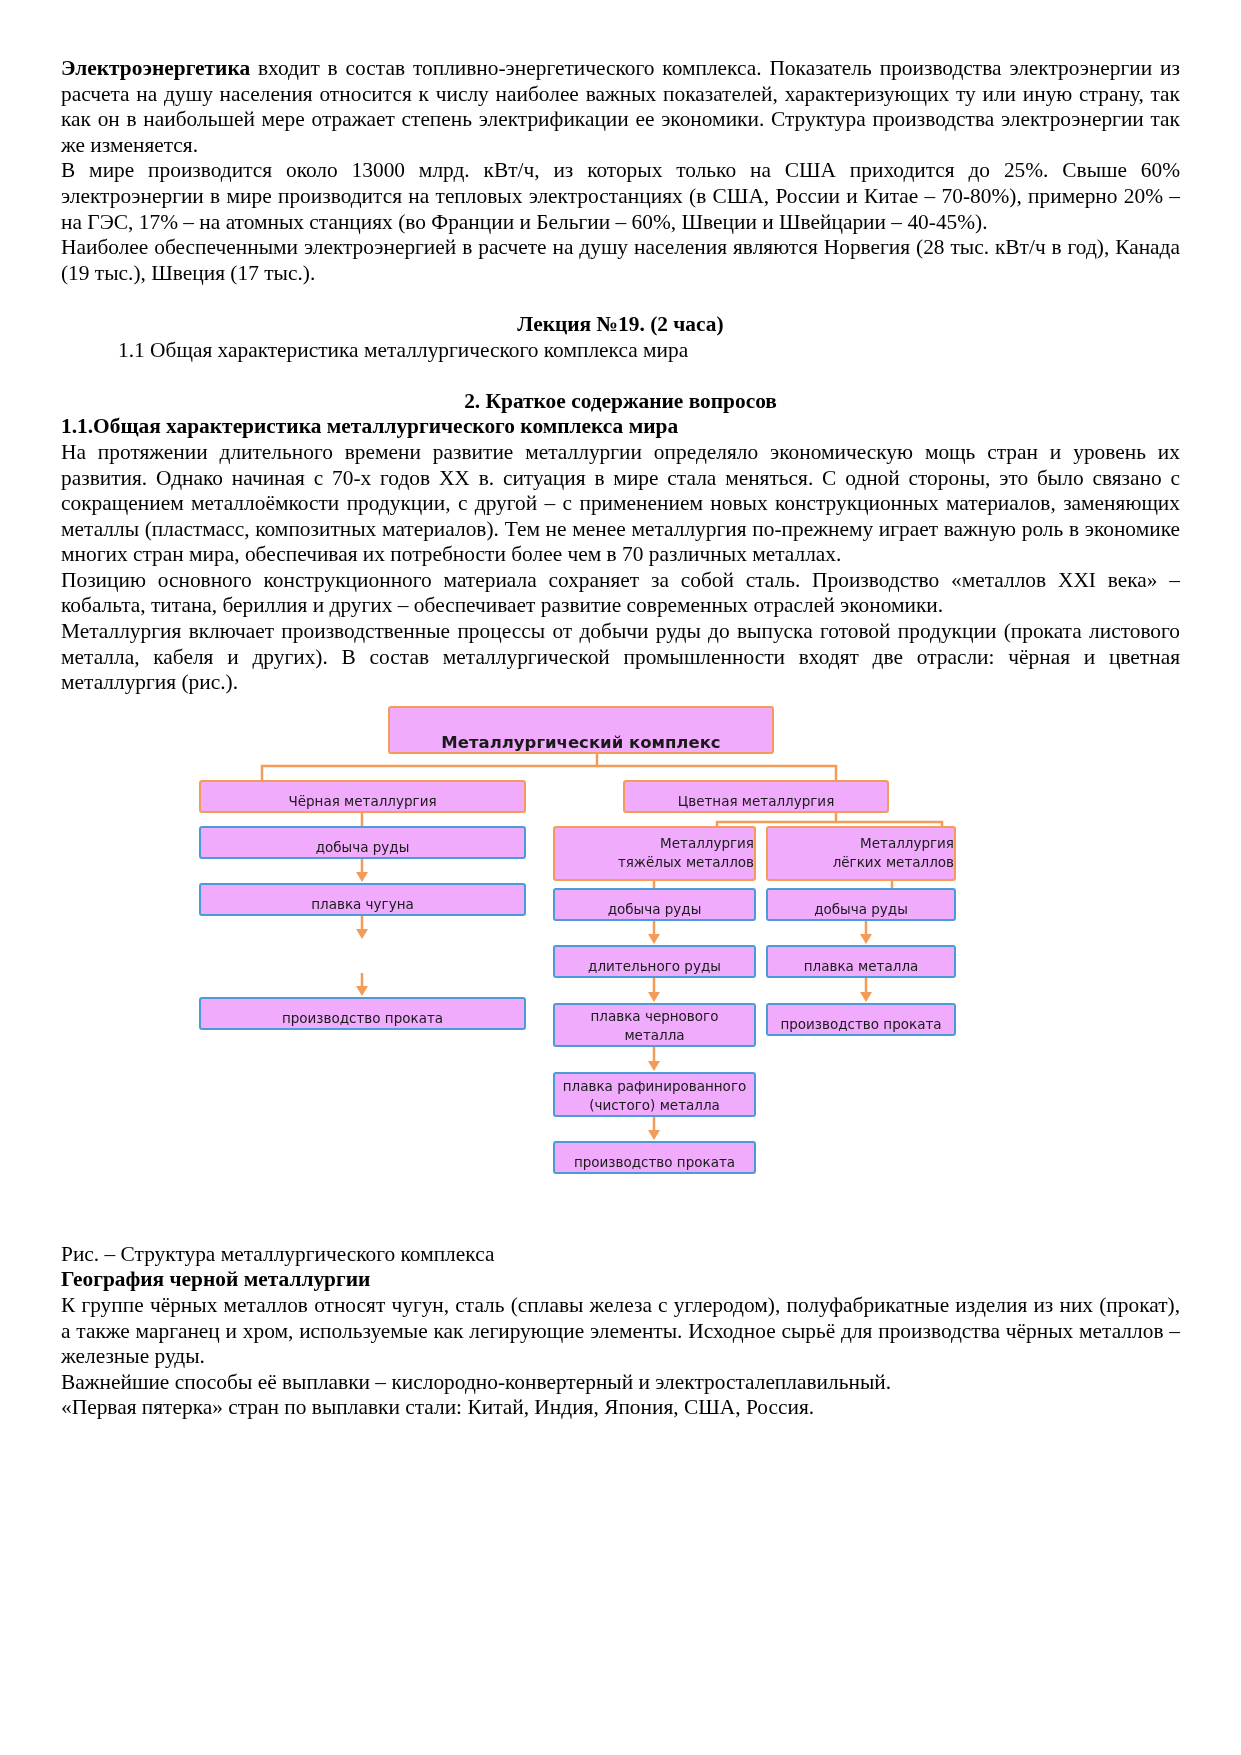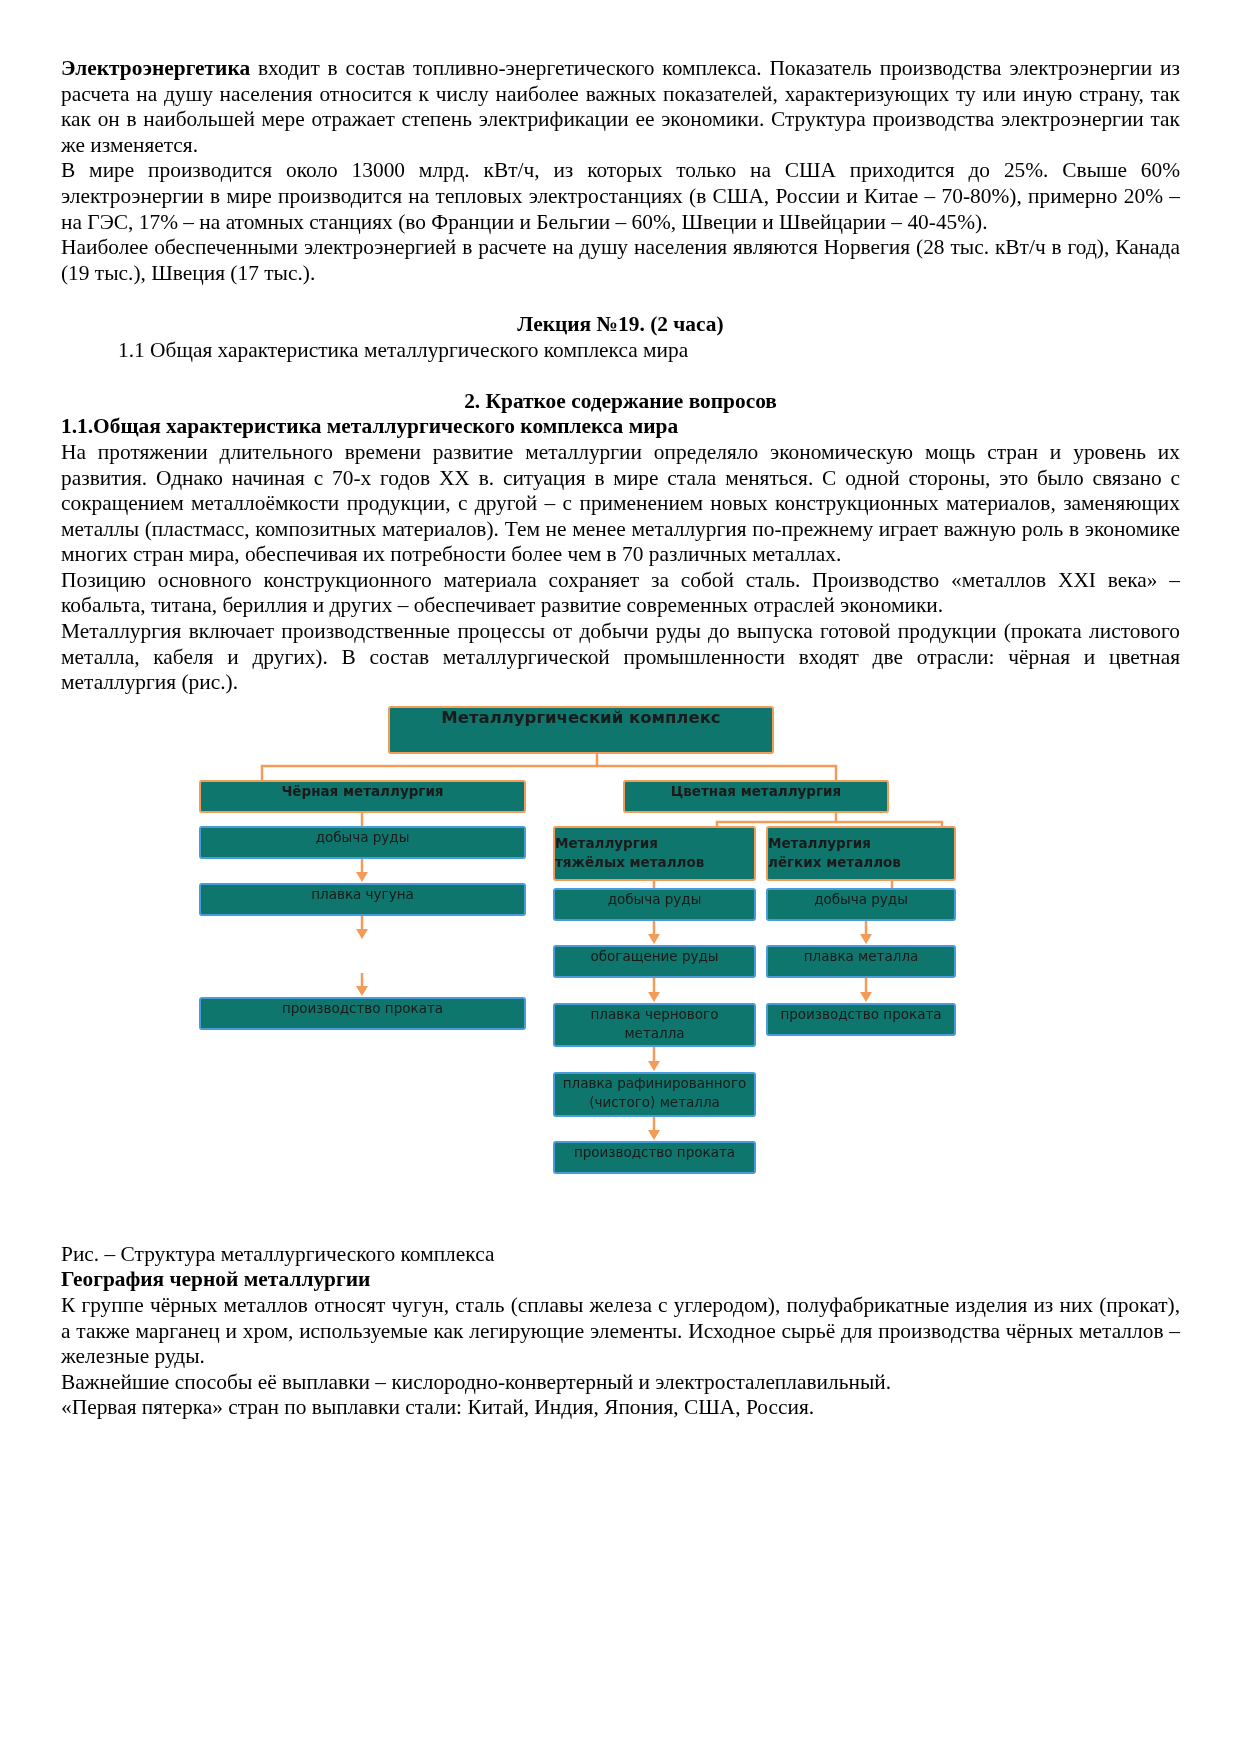--- a/index.html
+++ b/index.html
@@ -12,29 +12,29 @@
   .bold { font-weight: bold; }
   .center { text-align: center; }
   .u { }
   .spacer { height: 25.6px; }
   .indent-item { padding-left: 57px; text-align: left; }
 
   
   .diagram { position: relative; width: 1119px; height: 540px; margin-top: 2px; }
   .diagram svg { position: absolute; left: 0; top: 0; }
   .node {
-    position: absolute; box-sizing: border-box; background: #0f766e;
-    display: flex; align-items: flex-start; justify-content: center; text-align: center;
+    position: absolute; box-sizing: border-box; background: #f0abfc;
+    display: flex; align-items: flex-end; justify-content: center; text-align: center;
     font-family: "DejaVu Sans", sans-serif; color: #1a1a1a; border-radius: 3px;
     line-height: 19px;
   }
   .node.orange { border: 2.5px solid #F39B57; }
   .node.blue { border: 2.5px solid #4A9BD9; font-size: 13.5px; }
   .node.orange.top { font-size: 16.5px; font-weight: bold; }
-  .node.orange.mid { font-size: 13.5px; font-weight: bold; }
+  .node.orange.mid { font-size: 13.5px; font-weight: normal; }
   .caption { margin-top: 4px; }
 </style>
 </head>
 <body>
 
 <div class="page">
 
   <p><span class="bold">Электроэнергетика</span><span> входит в состав топливно-энергетического комплекса. Показатель производства электроэнергии из расчета на душу населения относится к числу наиболее важных показателей, характеризующих ту или иную страну, так как он в наибольшей мере отражает степень электрификации ее экономики. Структура производства электроэнергии так же изменяется.</span></p>
   <p>В мире производится около 13000 млрд. кВт/ч, из которых только на США приходится до 25%. Свыше 60% электроэнергии в мире производится на тепловых электростанциях (в США, России и Китае – 70-80%), примерно 20% – на ГЭС, 17% – на атомных станциях (во Франции и Бельгии – 60%, Швеции и Швейцарии – 40-45%).</p>
   <p>Наиболее обеспеченными электроэнергией в расчете на душу населения являются Норвегия (28 тыс. кВт/ч в год), Канада (19 тыс.), Швеция (17 тыс.).</p>
@@ -122,21 +122,21 @@
         <span>плавка чугуна</span>
       </div>
     <div class="node blue" style="left:138px;top:299px;width:327px;height:33px;">
         <span>производство проката</span>
       </div>
 
     <div class="node blue" style="left:492px;top:190px;width:203px;height:33px;">
         <span>добыча руды</span>
       </div>
     <div class="node blue" style="left:492px;top:247px;width:203px;height:33px;">
-        <span>обогащение руды</span>
+        <span>длительного руды</span>
       </div>
     <div class="node blue" style="left:492px;top:305px;width:203px;height:44px;padding:0 20px;">
         <span>плавка чернового металла</span>
       </div>
     <div class="node blue" style="left:492px;top:374px;width:203px;height:45px;">
         <span>плавка рафинированного (чистого) металла</span>
       </div>
     <div class="node blue" style="left:492px;top:443px;width:203px;height:33px;">
         <span>производство проката</span>
       </div>

